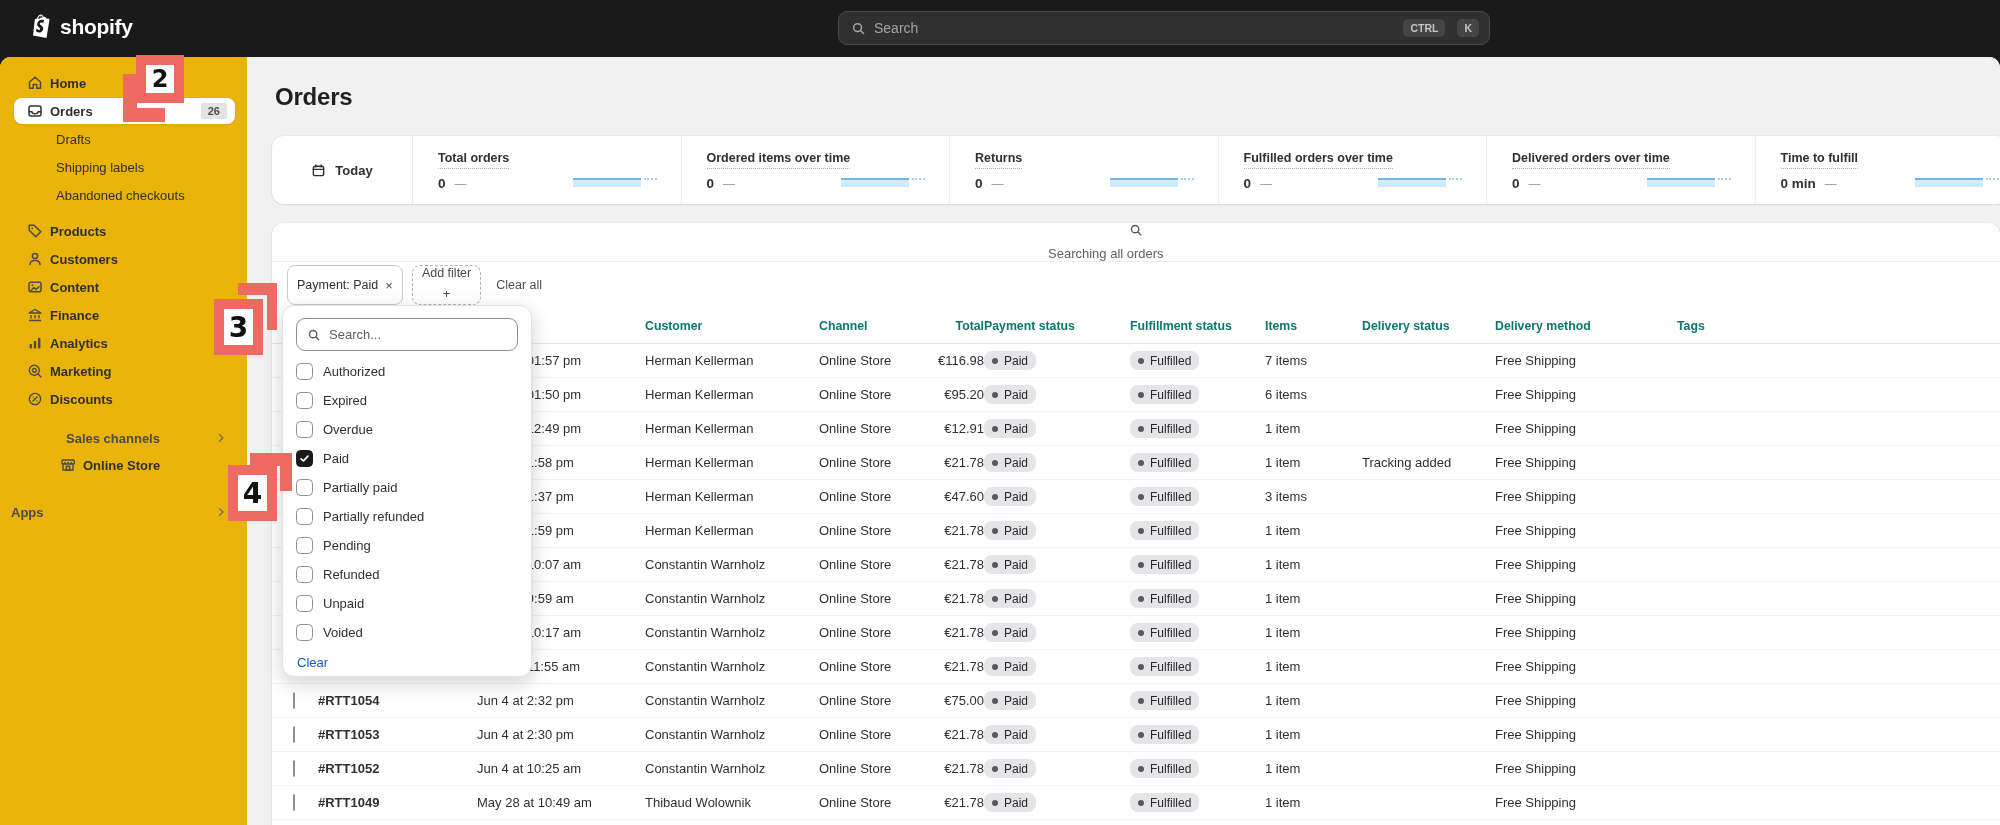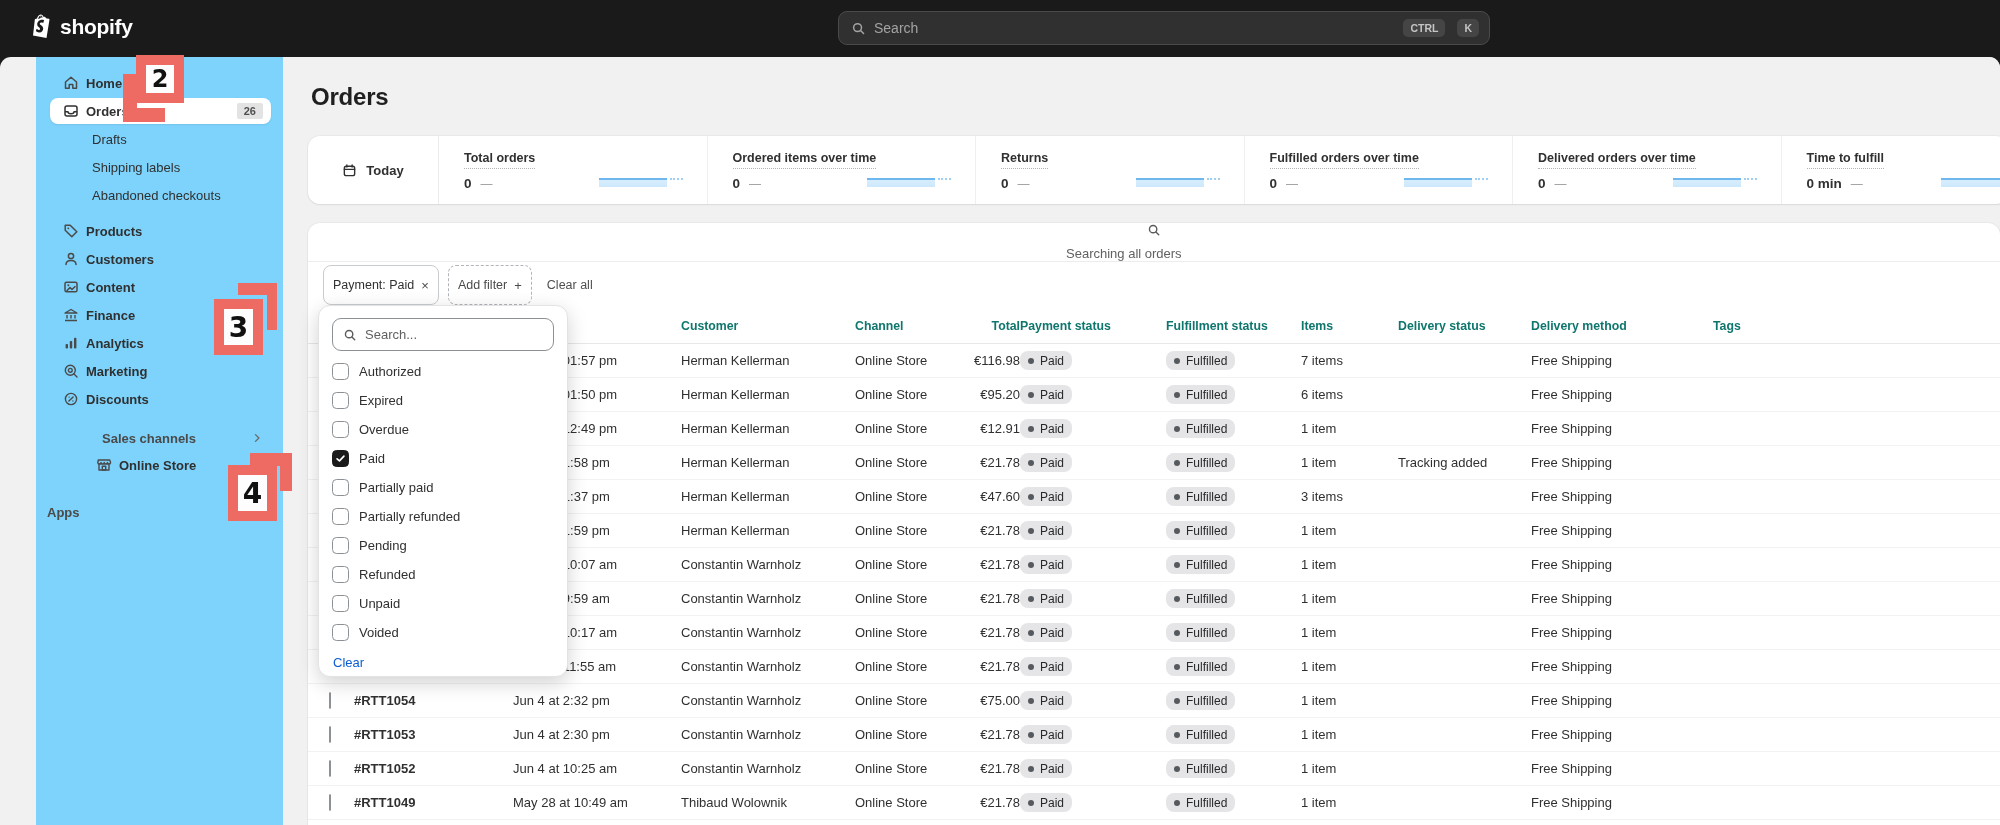--- a/index.html
+++ b/index.html
@@ -13,56 +13,56 @@
   .top-search { position:absolute; left:838px; top:11px; width:652px; height:34px; background:#303030; border:1px solid #4a4a4a; border-radius:9px; display:flex; align-items:center; padding:0 10px 0 12px; gap:8px; }
   .top-search input { flex:1; background:transparent; border:none; outline:none; color:#e3e3e3; font-size:14px; font-family:inherit; }
   .top-search input::placeholder { color:#a3a3a3; }
   .keycap { background:#454545; color:#c5c5c5; font-size:10.5px; font-weight:600; border-radius:5px; padding:3px 7px; }
   .keycap + .keycap { margin-left:4px; }
 
   
   .frame { position:absolute; top:57px; left:0; width:2000px; height:768px; border-radius:11px 11px 0 0; overflow:hidden; display:flex; background:#f1f1f1; }
 
   
-  .sidebar { width:247px; background:#7dd3fc; padding-top:13px; flex-shrink:0;margin-left:36px; }
+  .sidebar { width:247px; background:#eab308; padding-top:13px; flex-shrink:0; }
   .nav-item { height:26px; margin:0 12px 2px 14px; border-radius:8px; display:flex; align-items:center; padding:0 8px 0 13px; gap:7px; font-size:13px; font-weight:600; color:#303030; cursor:pointer; }
   .nav-item .ico { width:16px; height:16px; display:flex; align-items:center; justify-content:center; flex-shrink:0; }
   .nav-item.sub { padding-left:42px; font-weight:500; }
   .nav-item.gap-top { margin-top:10px; }
   .nav-item.channel { padding-left:46px; }
   .nav-item.active { background:#ffffff; box-shadow:0 1px 2px rgba(0,0,0,.08); font-weight:650; }
   .nav-label { flex:1; white-space:nowrap; }
   .nav-badge { background:#e3e3e3; color:#4f4f4f; font-size:11px; font-weight:550; border-radius:2px; padding:2px 7px; }
   .side-section { height:24px; margin:0 12px 2px 0; padding:0 8px 0 11px; display:flex; align-items:center; font-size:13px; font-weight:600; color:#4a4a4a; }
   .side-section.sc { margin-top:14px;text-align:center; }
   .side-section.apps { margin-top:22px; }
   .side-section .nav-label { flex:1; }
 
   
   .main { flex:1; position:relative; background:#f1f1f1; overflow:hidden; }
   .page-title { position:absolute; left:28px; top:26px; font-size:24px; font-weight:700; color:#1f1f1f; letter-spacing:-0.2px; }
 
   
   .stats-card { position:absolute; left:25px; top:79px; right:-8px; height:68px; background:#fff; border-radius:12px; box-shadow:0 1px 2px rgba(0,0,0,.07), 0 0 0 1px rgba(0,0,0,.03); display:flex; overflow:hidden; }
-  .today-cell { width:131px; display:flex; align-items:center; justify-content:center; gap:9px; border-right:1px solid #ebebeb; font-size:13px; font-weight:550; color:#303030; cursor:pointer; flex-shrink:0; }
+  .today-cell { width:141px; display:flex; align-items:center; justify-content:center; gap:9px; border-right:1px solid #ebebeb; font-size:13px; font-weight:550; color:#303030; cursor:pointer; flex-shrink:0; }
   .metric { width:268.5px; flex-shrink:0; position:relative; padding:12px 0 0 25px; border-right:1px solid #efefef; }
   .metric-label { display:inline-block; font-size:12.5px; font-weight:700; color:#303030; border-bottom:1.5px dotted #b3b3b3; padding-bottom:3px; white-space:nowrap; cursor:pointer; }
   .metric-value { margin-top:7px; font-size:13.5px; font-weight:650; color:#303030; display:flex; align-items:center; }
   .metric-dash { color:#9a9a9a; font-weight:400; font-size:12px; margin-left:9px; }
   .spark { position:absolute; right:40px; bottom:17px; width:68px; height:9px; background:linear-gradient(#d7edfd,#cde8fc); border-top:2.5px solid #6fb8ef; }
   .spark::after { content:""; position:absolute; right:-16px; top:-2.5px; width:13px; border-top:2.5px dotted #9fd0f4; }
 
   
   .orders-card { position:absolute; left:25px; top:166px; right:0; bottom:-40px; background:#fff; border-radius:12px 12px 0 0; box-shadow:0 1px 2px rgba(0,0,0,.07), 0 0 0 1px rgba(0,0,0,.03); overflow:hidden; }
   .search-row { height:39px; display:flex; align-items:center; gap:9px; padding:0 21px; border-bottom:1px solid #ededed; cursor:text;flex-direction:column; }
   .search-row input { flex:1; border:none; outline:none; font-size:13px; font-family:inherit; color:#303030; background:transparent; }
   .search-row input::placeholder { color:#616161; }
   .filter-row { height:46px; display:flex; align-items:center; gap:9px; padding:0 15px; }
   .chip { height:40px; display:inline-flex; align-items:center; gap:7px; border:1px solid #c9cccf; border-radius:8px; background:#fff; padding:0 9px; font-size:12.5px; color:#303030; font-weight:500; cursor:pointer; }
-  .chip.dashed { border-style:dashed; border-color:#b0b4b8; color:#4a4a4a; }
+  .chip.dashed { border-style:dashed; border-color:#b0b4b8; color:#4a4a4a;flex-direction:column; }
   .chip .glyph { color:#4a4a4a; font-size:13px; line-height:1; }
   .text-btn { font-size:12.5px; color:#4f4f4f; font-weight:500; background:none; border:none; cursor:pointer; font-family:inherit; padding:0 6px; }
 
   
   .tbl-header, .tbl-row { display:grid; grid-template-columns:46px 159px 168px 174px 112px 53px 146px 135px 97px 133px 182px 1fr; align-items:center; }
   .tbl-header { height:36px; border-bottom:1px solid #e7e7e7; font-size:12.3px; font-weight:550; color:#0f766e; }
   .tbl-row { height:34px; border-bottom:1px solid #f1f2f3; font-size:13px; color:#303030; }
   .cell-right { text-align:right; }
   .pay-cell { }
   .row-check { width:17px; height:17px; border:1.5px solid #8c9196; border-radius:4.5px; background:#fff; margin-left:21px; cursor:pointer; }

